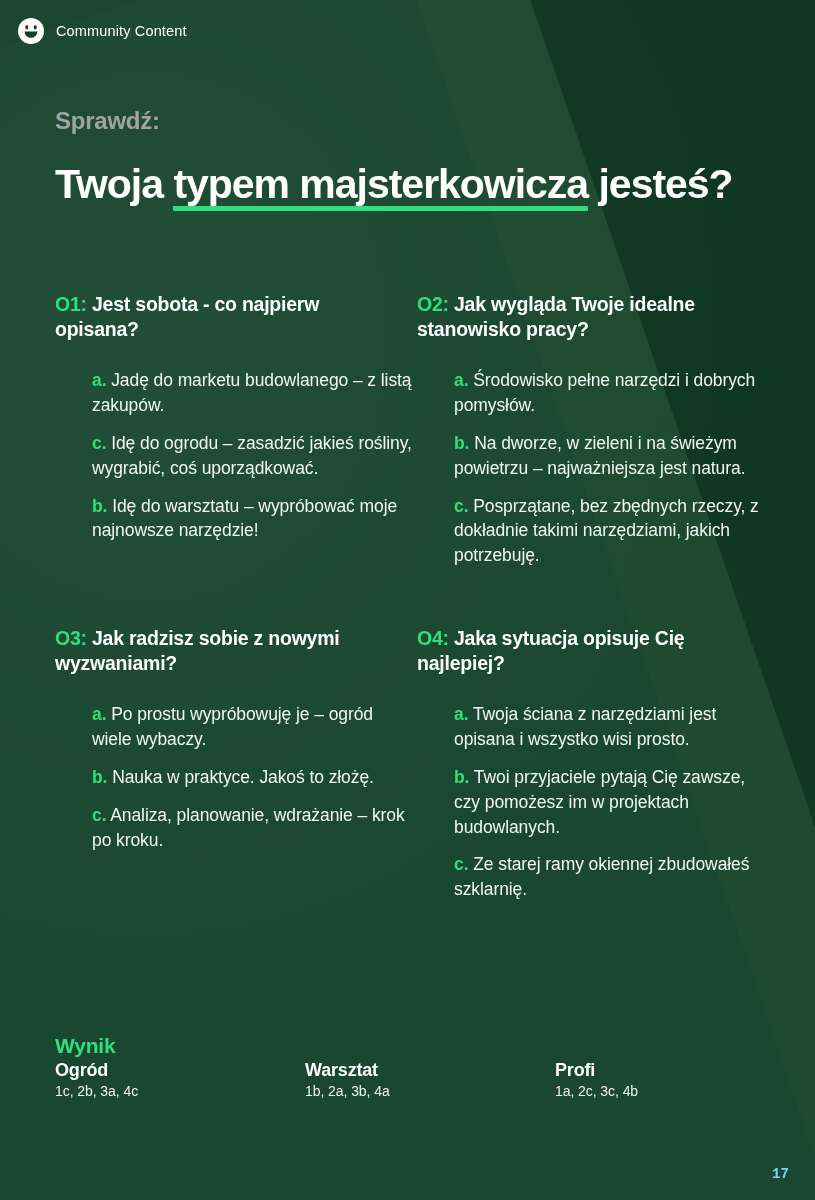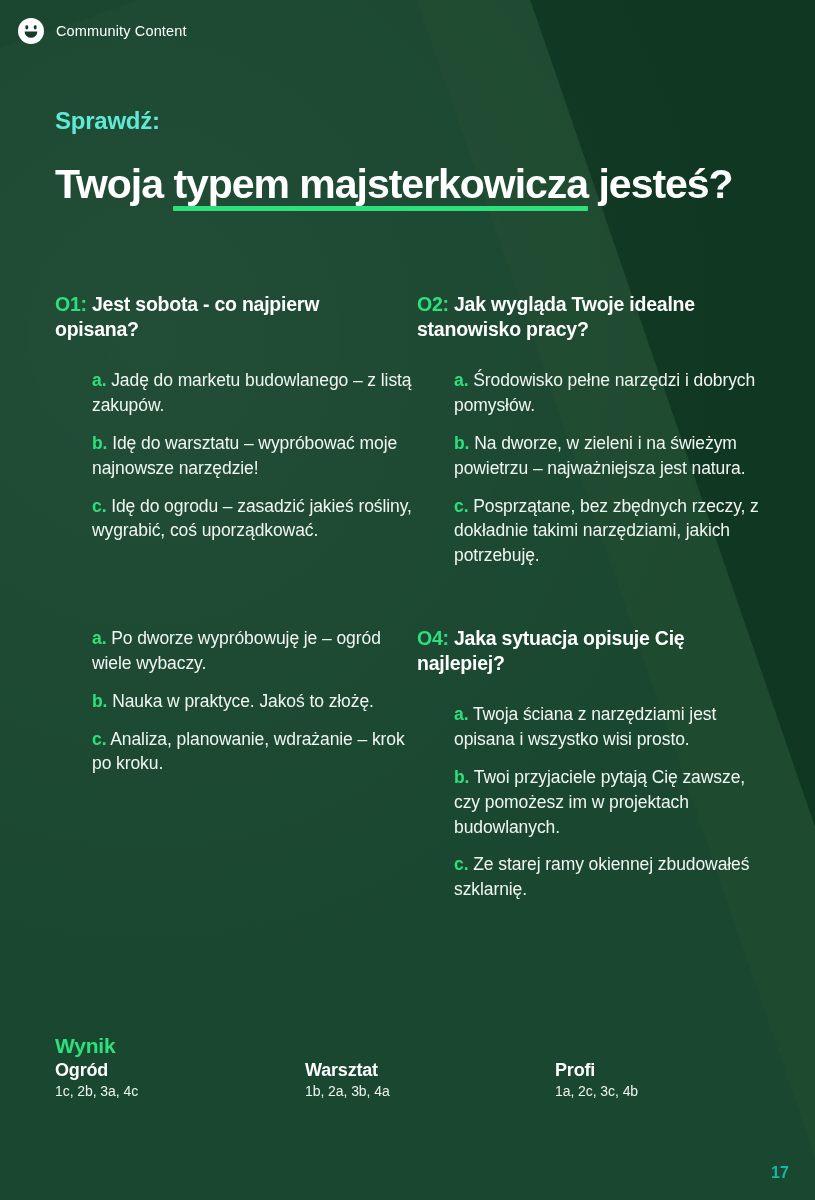--- a/index.html
+++ b/index.html
@@ -93,21 +93,21 @@
   }
 
   
   .hero {
     position: absolute;
     left: 55px;
     top: 108px;
     right: 40px;
   }
   .eyebrow {
-    color: #5eead4;
+    color: #a3a3a3;
     font-size: 24px;
     font-weight: bold;
     letter-spacing: -.01em;
     line-height: 1.1;
     margin-bottom: 11px;
   }
   .headline {
     color: #ffffff;
     font-size: 41px;
     font-weight: bold;
@@ -205,24 +205,25 @@
     font-size: 14px;
     line-height: 1.4;
     letter-spacing: -.005em;
   }
 
   
   .page-number {
     position: absolute;
     right: 26px;
     bottom: 18px;
-    color: #14b8a6;
-    font-size: 16px;
+    color: #7dd3fc;
+    font-size: 14px;
     font-weight: bold;
     letter-spacing: .01em;
+    font-family: Liberation Mono, monospace;
   }
 </style>
 </head>
 <body>
 
 <div id="page">
 
   <div class="bg-layer">
     <div class="band-dark-right"></div>
     <div class="band-light"></div>
@@ -246,37 +247,38 @@
       <div class="eyebrow">Sprawdź:</div>
       <h1 class="headline"><span>Twoja </span><span class="underlined">typem majsterkowicza</span><span> jesteś?</span></h1>
     </div>
 
     <div class="quiz-grid">
 
       <div class="qblock">
         <div class="q-title"><span class="q-num">O1:</span><span> Jest sobota - co najpierw opisana?</span></div>
         <div class="answers">
           <div class="answer"><span class="a-key">a.</span><span> Jadę do marketu budowlanego – z listą zakupów.</span></div>
+          <div class="answer"><span class="a-key">c.</span><span>  Idę do ogrodu – zasadzić jakieś rośliny, wygrabić, coś uporządkować.</span></div>
           <div class="answer"><span class="a-key">b.</span><span>  Idę do warsztatu – wypróbować moje najnowsze narzędzie!</span></div>
-          <div class="answer"><span class="a-key">c.</span><span>  Idę do ogrodu – zasadzić jakieś rośliny, wygrabić, coś uporządkować.</span></div>
         </div>
       </div>
 
       <div class="qblock">
         <div class="q-title"><span class="q-num">O2:</span><span> Jak wygląda Twoje idealne stanowisko pracy?</span></div>
         <div class="answers">
           <div class="answer"><span class="a-key">a.</span><span>  Środowisko pełne narzędzi i dobrych pomysłów.</span></div>
           <div class="answer"><span class="a-key">b.</span><span>  Na dworze, w zieleni i na świeżym powietrzu – najważniejsza jest natura.</span></div>
           <div class="answer"><span class="a-key">c.</span><span>  Posprzątane, bez zbędnych rzeczy, z dokładnie takimi narzędziami, jakich potrzebuję.</span></div>
         </div>
       </div>
 
       <div class="qblock">
+        <div class="q-title"><span class="q-num">O3:</span><span> Jak radzisz sobie z nowymi wyzwaniami?</span></div>
         <div class="answers">
-          <div class="answer"><span class="a-key">a.</span><span> Po dworze wypróbowuję je – ogród wiele wybaczy.</span></div>
+          <div class="answer"><span class="a-key">a.</span><span> Po prostu wypróbowuję je – ogród wiele wybaczy.</span></div>
           <div class="answer"><span class="a-key">b.</span><span>  Nauka w praktyce. Jakoś to złożę.</span></div>
           <div class="answer"><span class="a-key">c.</span><span>  Analiza, planowanie, wdrażanie – krok po kroku.</span></div>
         </div>
       </div>
 
       <div class="qblock">
         <div class="q-title"><span class="q-num">O4:</span><span> Jaka sytuacja opisuje Cię najlepiej?</span></div>
         <div class="answers">
           <div class="answer"><span class="a-key">a.</span><span>  Twoja ściana z narzędziami jest opisana i wszystko wisi prosto.</span></div>
           <div class="answer"><span class="a-key">b.</span><span>  Twoi przyjaciele pytają Cię zawsze, czy pomożesz im w projektach budowlanych.</span></div>

